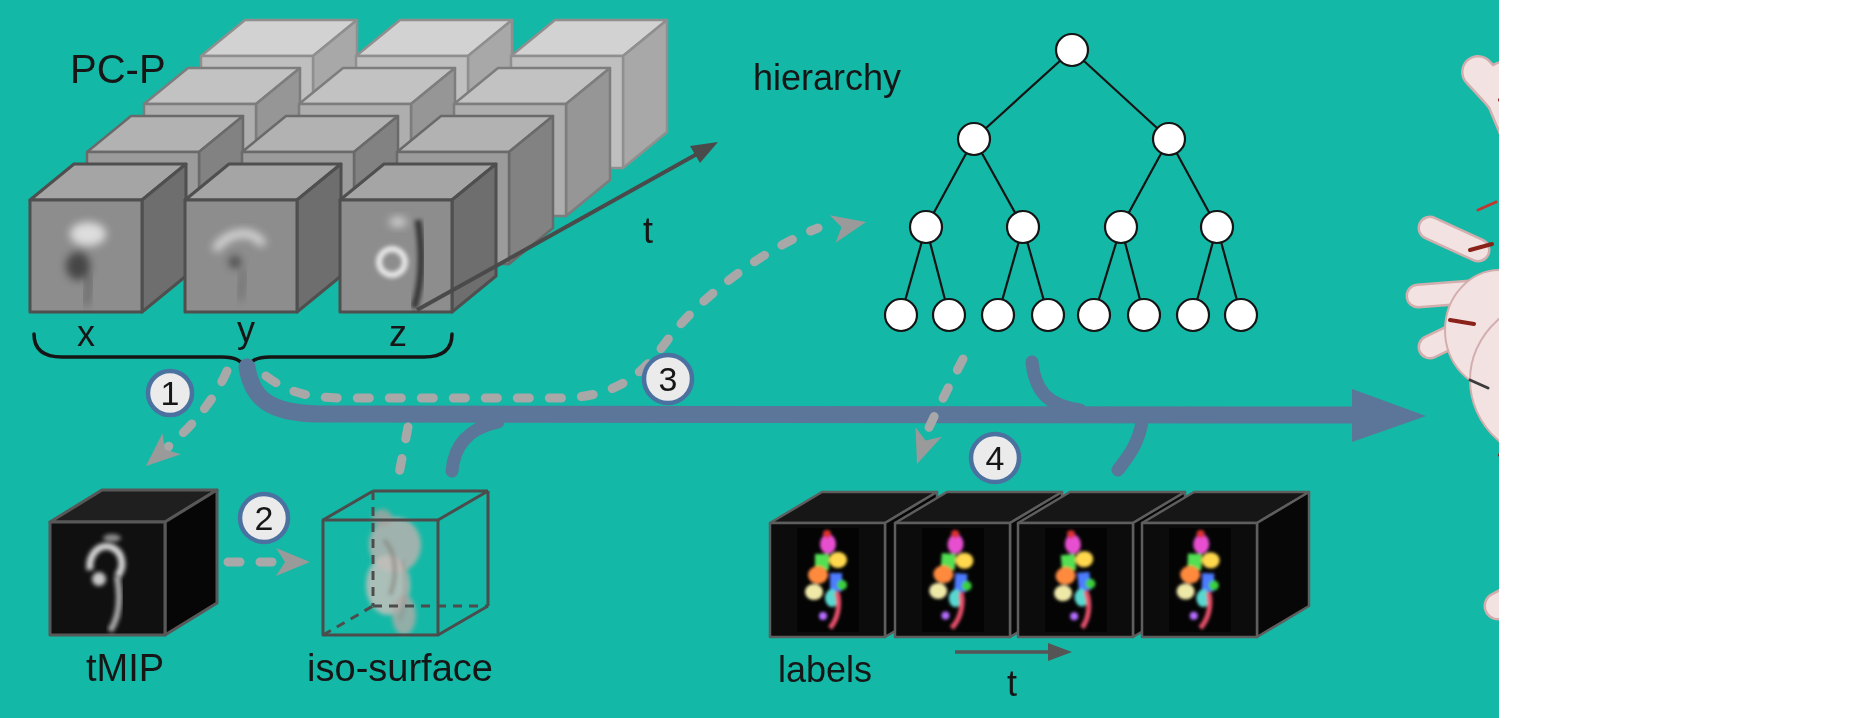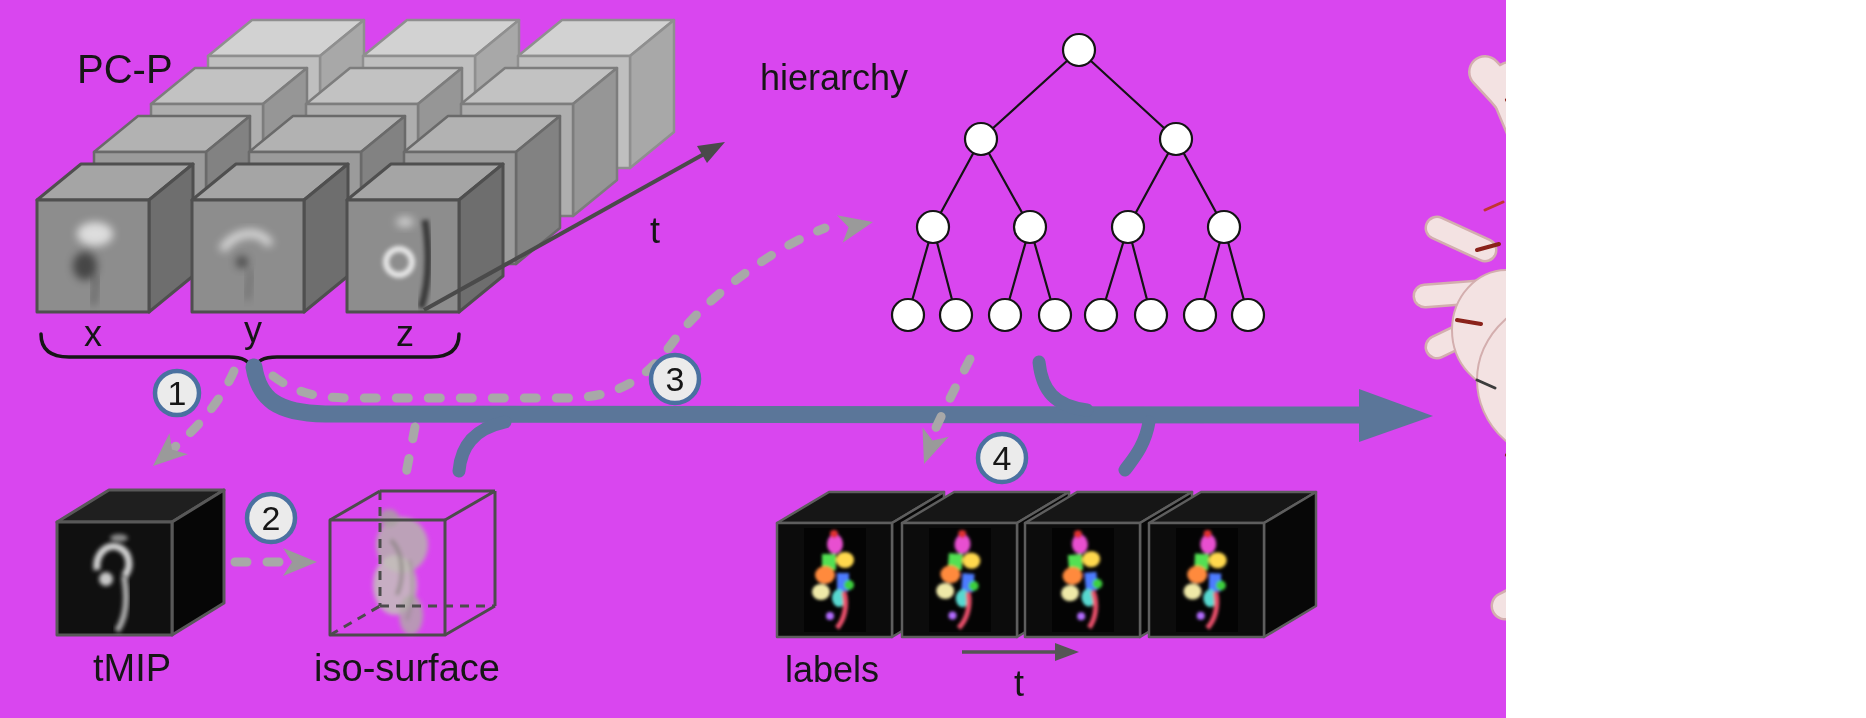--- a/index.html
+++ b/index.html
@@ -1,17 +1,17 @@
 <!DOCTYPE html>
 <html><head>
 <meta charset="utf-8">
 <style>
   html,body{margin:0;padding:0;background:#ffffff;}
-  .stage{position:relative;width:1499px;height:718px;background:#d946ef;overflow:hidden;
-         font-family:"Liberation Sans", sans-serif;padding-left:7px;}
+  .stage{position:relative;width:1499px;height:718px;background:#14b8a6;overflow:hidden;
+         font-family:"Liberation Sans", sans-serif;}
   svg{display:block;}
   text{font-family:"Liberation Sans", sans-serif;fill:#161616;}
   .lbl{font-size:36px;}
   .lbl-big{font-size:40px;}
   .lbl-cube{font-size:38px;}
   .step-num{font-size:34px;}
 </style>
 </head>
 <body>
 

